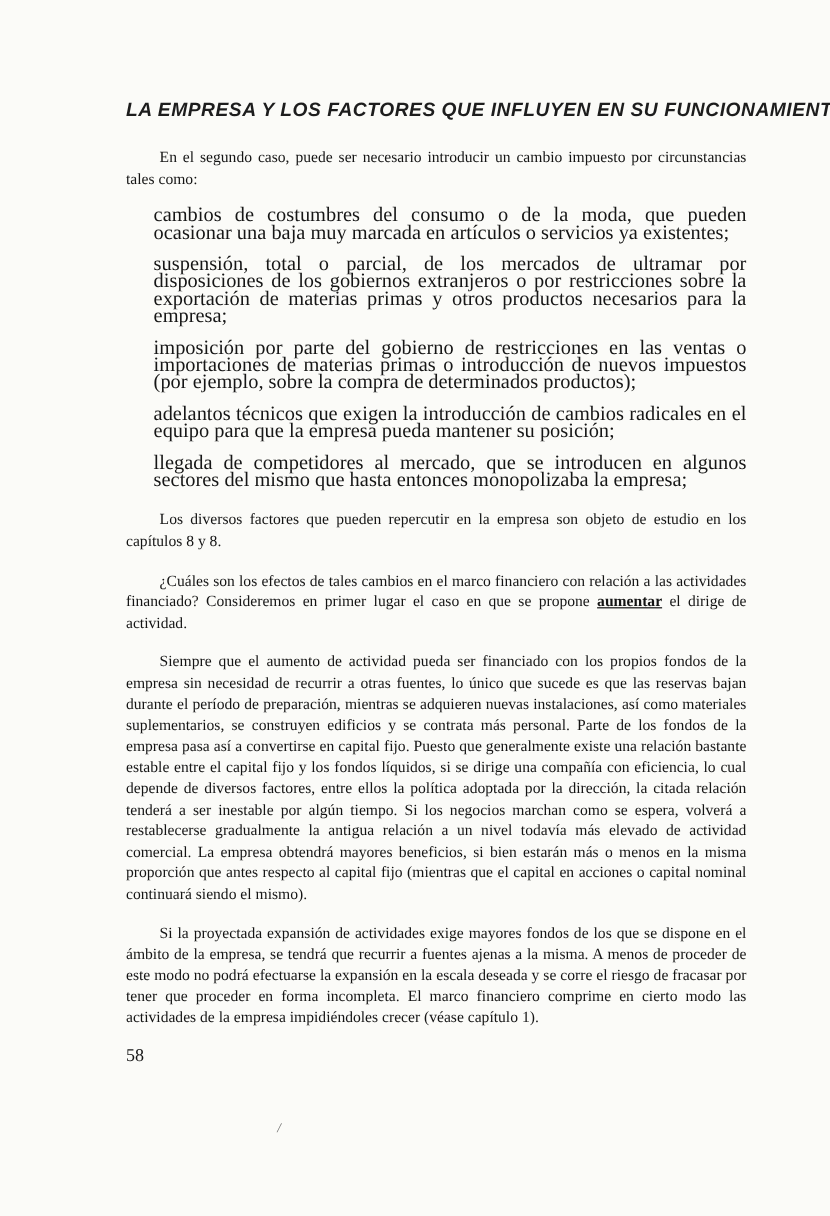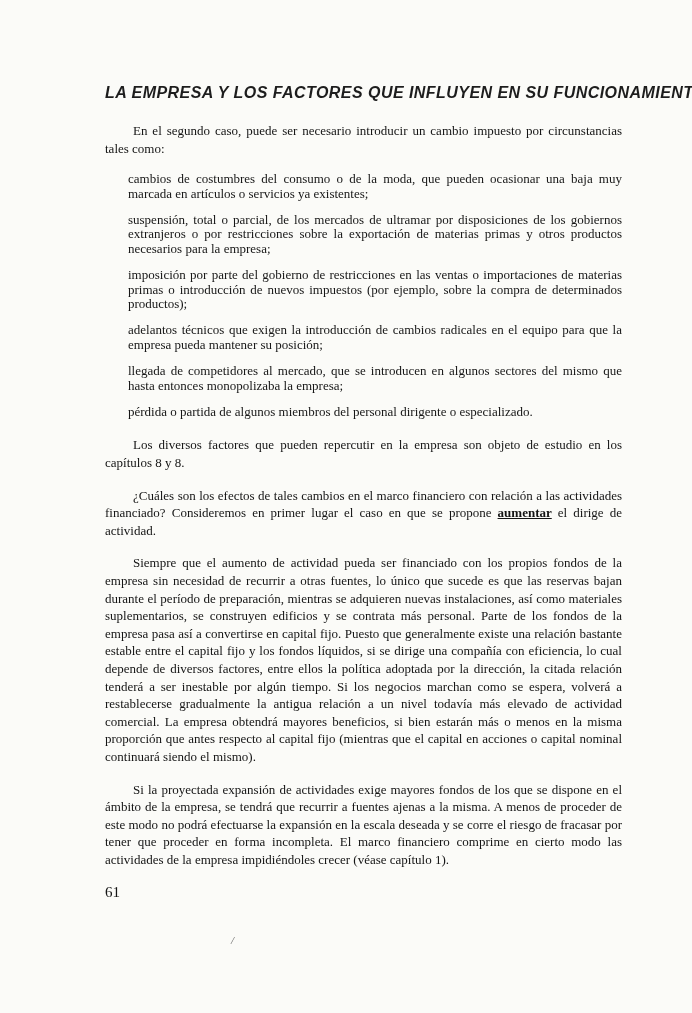--- a/index.html
+++ b/index.html
@@ -34,21 +34,21 @@
     text-align: justify;
     text-indent: 28px;
     margin: 0 0 15px 0;
     color: #141414;
   }
   .item-list {
     margin: 3px 0 17px 23px;
   }
   .list-item {
     font-family: "Liberation Serif", serif;
-    font-size: 13px;
+    font-size: 17px;
     line-height: 14.4px;
     text-align: justify;
     margin: 0 0 12px 0;
     color: #161616;
   }
   .question-para strong {
     font-weight: 700;
     text-decoration: underline;
   }
   .page-number {
@@ -75,28 +75,27 @@
   <div class="running-head">LA EMPRESA Y LOS FACTORES QUE INFLUYEN EN SU FUNCIONAMIENTO</div>
 
   <p class="body-para">En el segundo caso, puede ser necesario introducir un cambio impuesto por circunstancias tales como:</p>
 
   <div class="item-list">
     <p class="list-item">cambios de costumbres del consumo o de la moda, que pueden ocasionar una baja muy marcada en artículos o servicios ya existentes;</p>
     <p class="list-item">suspensión, total o parcial, de los mercados de ultramar por disposiciones de los gobiernos extranjeros o por restricciones sobre la exportación de materias primas y otros productos necesarios para la empresa;</p>
     <p class="list-item">imposición por parte del gobierno de restricciones en las ventas o importaciones de materias primas o introducción de nuevos impuestos (por ejemplo, sobre la compra de determinados productos);</p>
     <p class="list-item">adelantos técnicos que exigen la introducción de cambios radicales en el equipo para que la empresa pueda mantener su posición;</p>
     <p class="list-item">llegada de competidores al mercado, que se introducen en algunos sectores del mismo que hasta entonces monopolizaba la empresa;</p>
-    <p class="list-item">pérdida o partida de algunos miembros del personal dirigente o especializado.</p>
   </div>
 
   <p class="body-para">Los diversos factores que pueden repercutir en la empresa son objeto de estudio en los capítulos 8 y 8.</p>
 
   <p class="body-para question-para"><span>¿Cuáles son los efectos de tales cambios en el marco financiero con relación a las actividades financiado? Consideremos en primer lugar el caso en que se propone </span><strong>aumentar</strong><span> el dirige de actividad.</span></p>
 
   <p class="body-para">Siempre que el aumento de actividad pueda ser financiado con los propios fondos de la empresa sin necesidad de recurrir a otras fuentes, lo único que sucede es que las reservas bajan durante el período de preparación, mientras se adquieren nuevas instalaciones, así como materiales suplementarios, se construyen edificios y se contrata más personal. Parte de los fondos de la empresa pasa así a convertirse en capital fijo. Puesto que generalmente existe una relación bastante estable entre el capital fijo y los fondos líquidos, si se dirige una compañía con eficiencia, lo cual depende de diversos factores, entre ellos la política adoptada por la dirección, la citada relación tenderá a ser inestable por algún tiempo. Si los negocios marchan como se espera, volverá a restablecerse gradualmente la antigua relación a un nivel todavía más elevado de actividad comercial. La empresa obtendrá mayores beneficios, si bien estarán más o menos en la misma proporción que antes respecto al capital fijo (mientras que el capital en acciones o capital nominal continuará siendo el mismo).</p>
 
   <p class="body-para">Si la proyectada expansión de actividades exige mayores fondos de los que se dispone en el ámbito de la empresa, se tendrá que recurrir a fuentes ajenas a la misma. A menos de proceder de este modo no podrá efectuarse la expansión en la escala deseada y se corre el riesgo de fracasar por tener que proceder en forma incompleta. El marco financiero comprime en cierto modo las actividades de la empresa impidiéndoles crecer (véase capítulo 1).</p>
 
-  <div class="page-number">61</div>
+  <div class="page-number">58</div>
 
   <span class="scan-mark">/</span>
 
 </div>
 
 </body></html>

